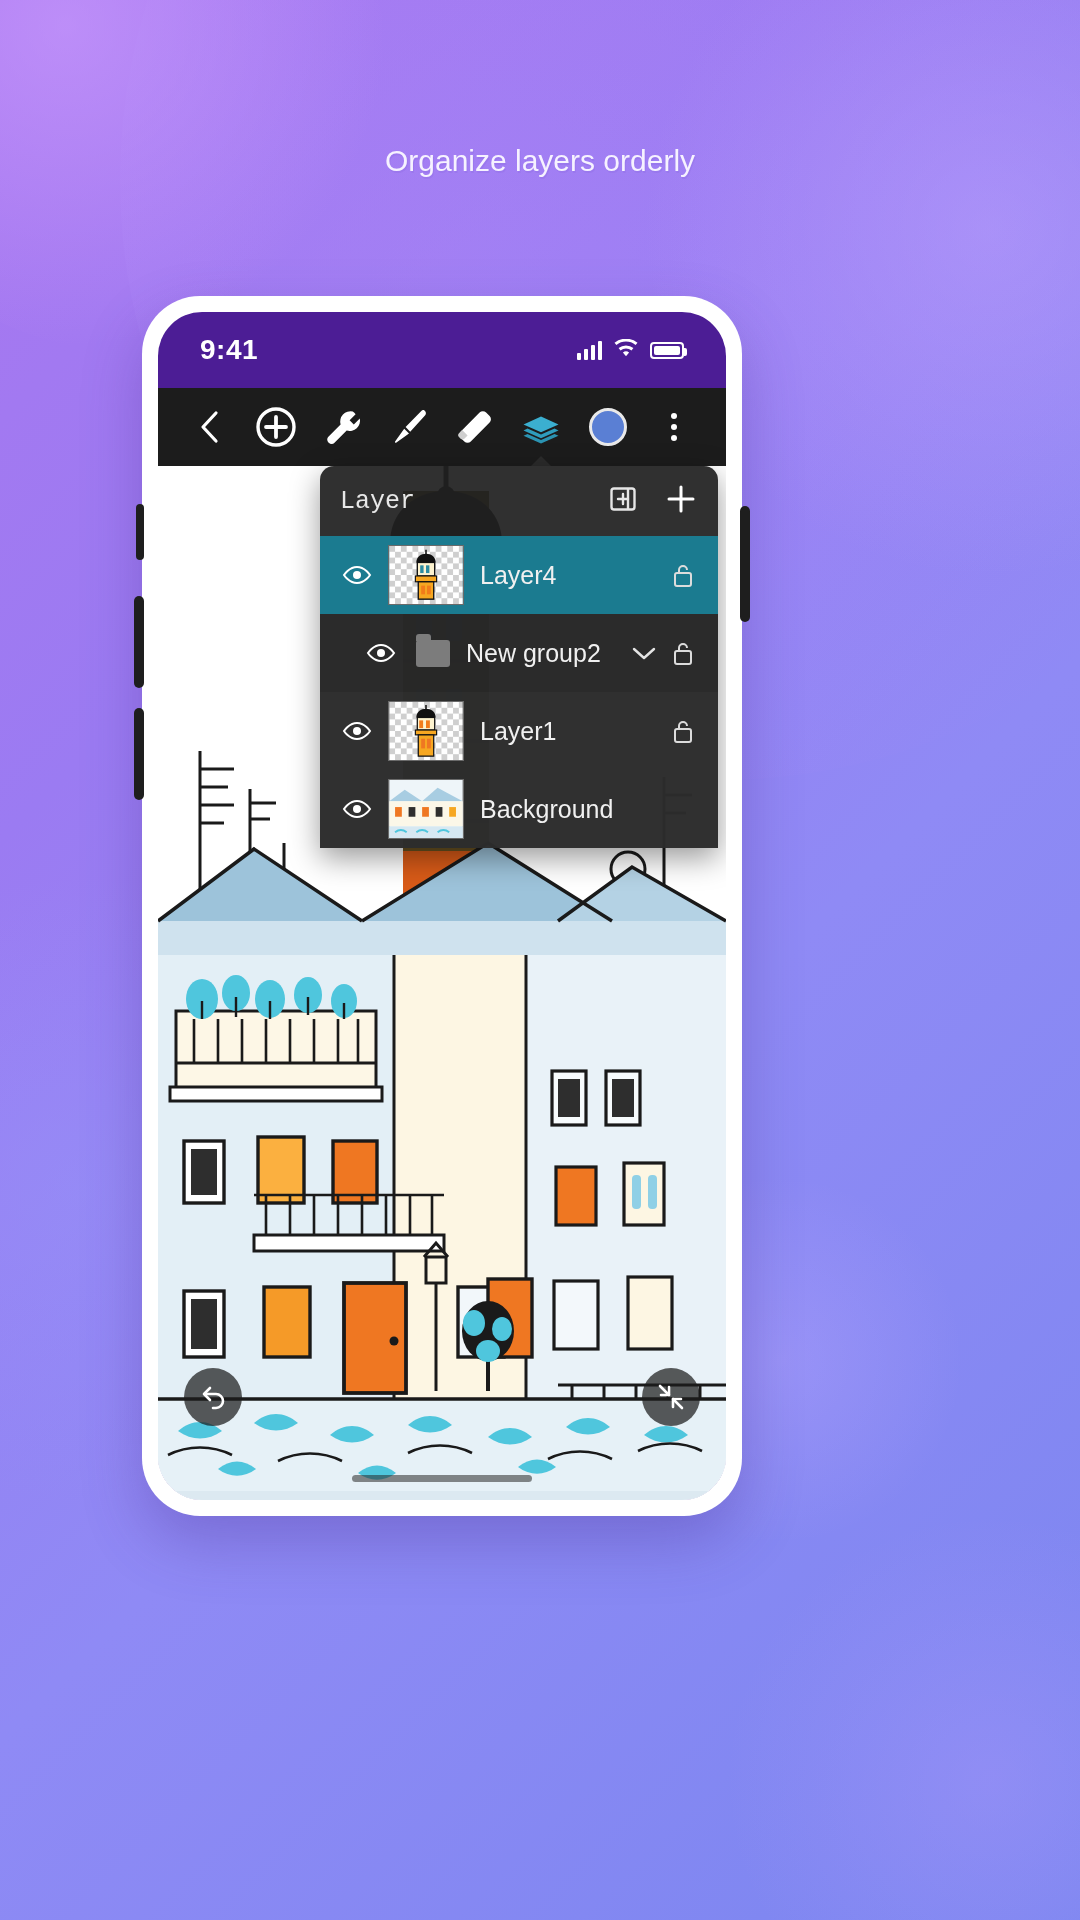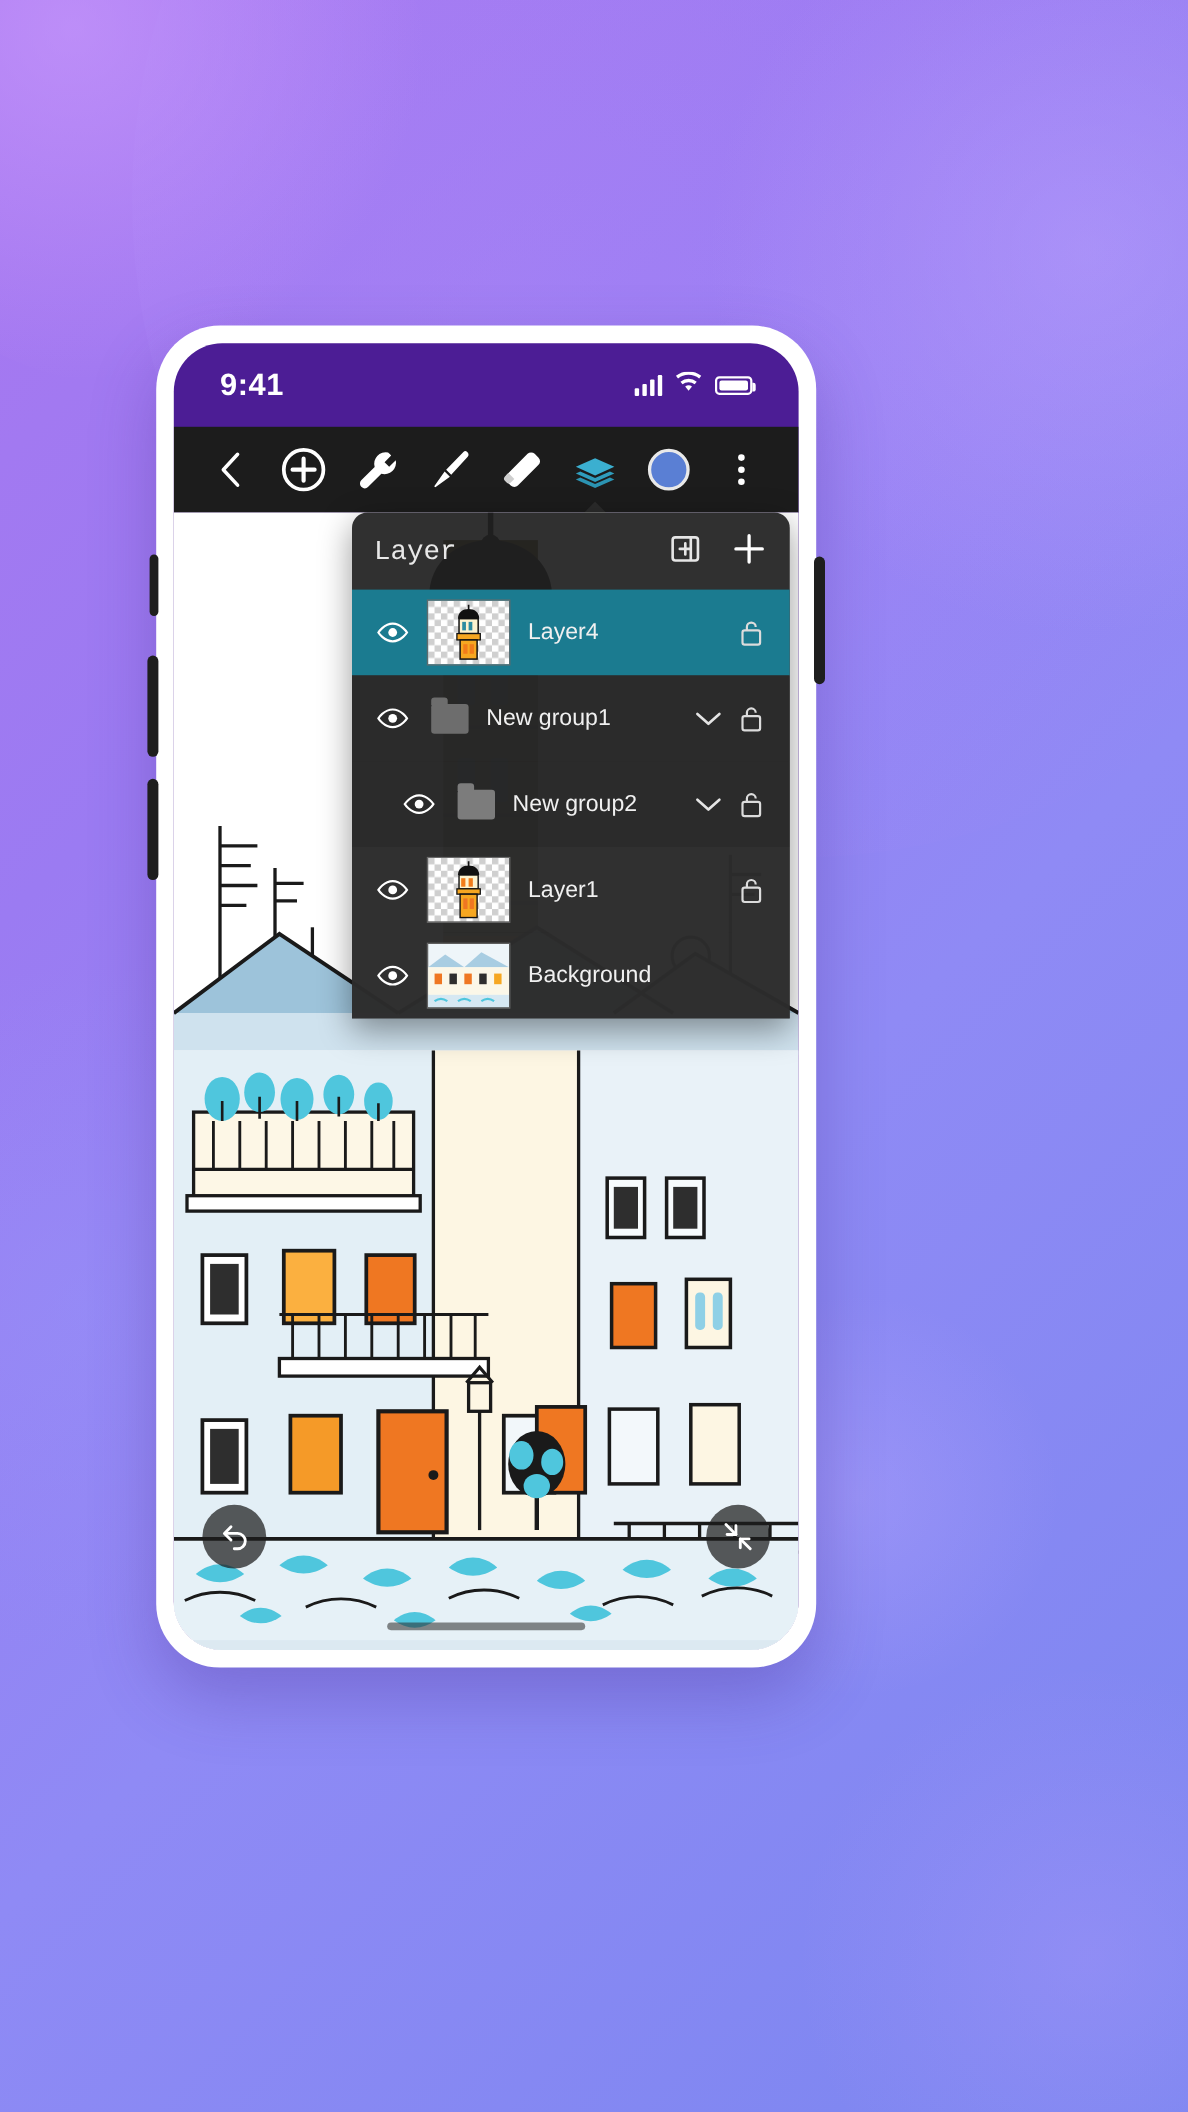--- a/index.html
+++ b/index.html
@@ -118,21 +118,21 @@
   .eye { width: 34px; flex: 0 0 34px; display: flex; align-items: center; justify-content: center; }
   .thumb { width: 76px; height: 60px; margin-left: 14px; flex: 0 0 76px;
            border: 1px solid #6a6a6a; overflow: hidden; position: relative; }
   .thumb svg { display: block; width: 100%; height: 100%; }
   .folder { width: 34px; height: 27px; margin-left: 18px; flex: 0 0 34px;
             background: #6d6d6d; border-radius: 3px; position: relative; }
   .folder::before { content:""; position:absolute; left:0; top:-6px; width:15px; height:7px;
                     background:#6d6d6d; border-radius:3px 3px 0 0; }
   .folder.light { background: #7c7c7c; }
   .folder.light::before { background: #7c7c7c; }
-  .lp-name { margin-left: 16px; font-size: 21px; color: #f0f0f0; flex: 1 1 auto;
+  .lp-name { margin-left: 16px; font-size: 25px; color: #f0f0f0; flex: 1 1 auto;
              white-space: nowrap; overflow: hidden; }
   .lp-row.indent { padding-left: 44px; }
   .chev { width: 28px; flex: 0 0 28px; display: flex; align-items: center; justify-content: center; }
   .lock { width: 30px; flex: 0 0 30px; display: flex; align-items: center; justify-content: center;
           margin-left: 10px; }
 
   
   .fab { position: absolute; width: 58px; height: 58px; border-radius: 50%;
          background: rgba(28,28,28,.72); display: flex; align-items: center; justify-content: center; }
   .fab.undo { left: 26px; bottom: 74px; }
@@ -144,20 +144,21 @@
 <body>
 
 <div class="swoosh"></div>
 <div class="blob blob-a"></div>
 <div class="blob blob-b"></div>
 <div class="blob blob-c"></div>
 <div class="blob blob-d"></div>
 <div class="blob blob-e"></div>
 
 <div class="hero">
+  <div class="hero-sub">Organize layers orderly</div>
 </div>
 
 <div class="phone">
   <div class="side-btn left-small"></div>
   <div class="side-btn left-big-1"></div>
   <div class="side-btn left-big-2"></div>
   <div class="side-btn right-one"></div>
 
   <div class="phone-screen">
 
@@ -435,41 +436,20 @@
           </span>
           <span class="lp-name">Layer4</span>
           <span class="lock">
             <svg width="22" height="26" viewBox="0 0 22 26">
               <rect x="3" y="11" width="16" height="13" rx="2" fill="none" stroke="#dcdcdc" stroke-width="2"></rect>
               <path d="M7 11V8a4 4 0 0 1 8 0" fill="none" stroke="#dcdcdc" stroke-width="2"></path>
             </svg>
           </span>
         </div>
 
-        <div class="lp-row group">
-          <span class="eye">
-            <svg width="30" height="20" viewBox="0 0 30 20">
-              <path d="M15 2C7 2 2 10 2 10s5 8 13 8 13-8 13-8-5-8-13-8Z" fill="none" stroke="#fff" stroke-width="2"></path>
-              <circle cx="15" cy="10" r="4" fill="#fff"></circle>
-            </svg>
-          </span>
-          <span class="folder"></span>
-          <span class="lp-name">New group1</span>
-          <span class="chev">
-            <svg width="26" height="16" viewBox="0 0 26 16">
-              <path d="M3 4l10 9 10-9" fill="none" stroke="#e4e4e4" stroke-width="2.4" stroke-linecap="round" stroke-linejoin="round"></path>
-            </svg>
-          </span>
-          <span class="lock">
-            <svg width="22" height="26" viewBox="0 0 22 26">
-              <rect x="3" y="11" width="16" height="13" rx="2" fill="none" stroke="#dcdcdc" stroke-width="2"></rect>
-              <path d="M7 11V8a4 4 0 0 1 8 0" fill="none" stroke="#dcdcdc" stroke-width="2"></path>
-            </svg>
-          </span>
-        </div>
 
         <div class="lp-row group indent">
           <span class="eye">
             <svg width="30" height="20" viewBox="0 0 30 20">
               <path d="M15 2C7 2 2 10 2 10s5 8 13 8 13-8 13-8-5-8-13-8Z" fill="none" stroke="#fff" stroke-width="2"></path>
               <circle cx="15" cy="10" r="4" fill="#fff"></circle>
             </svg>
           </span>
           <span class="folder light"></span>
           <span class="lp-name">New group2</span>

